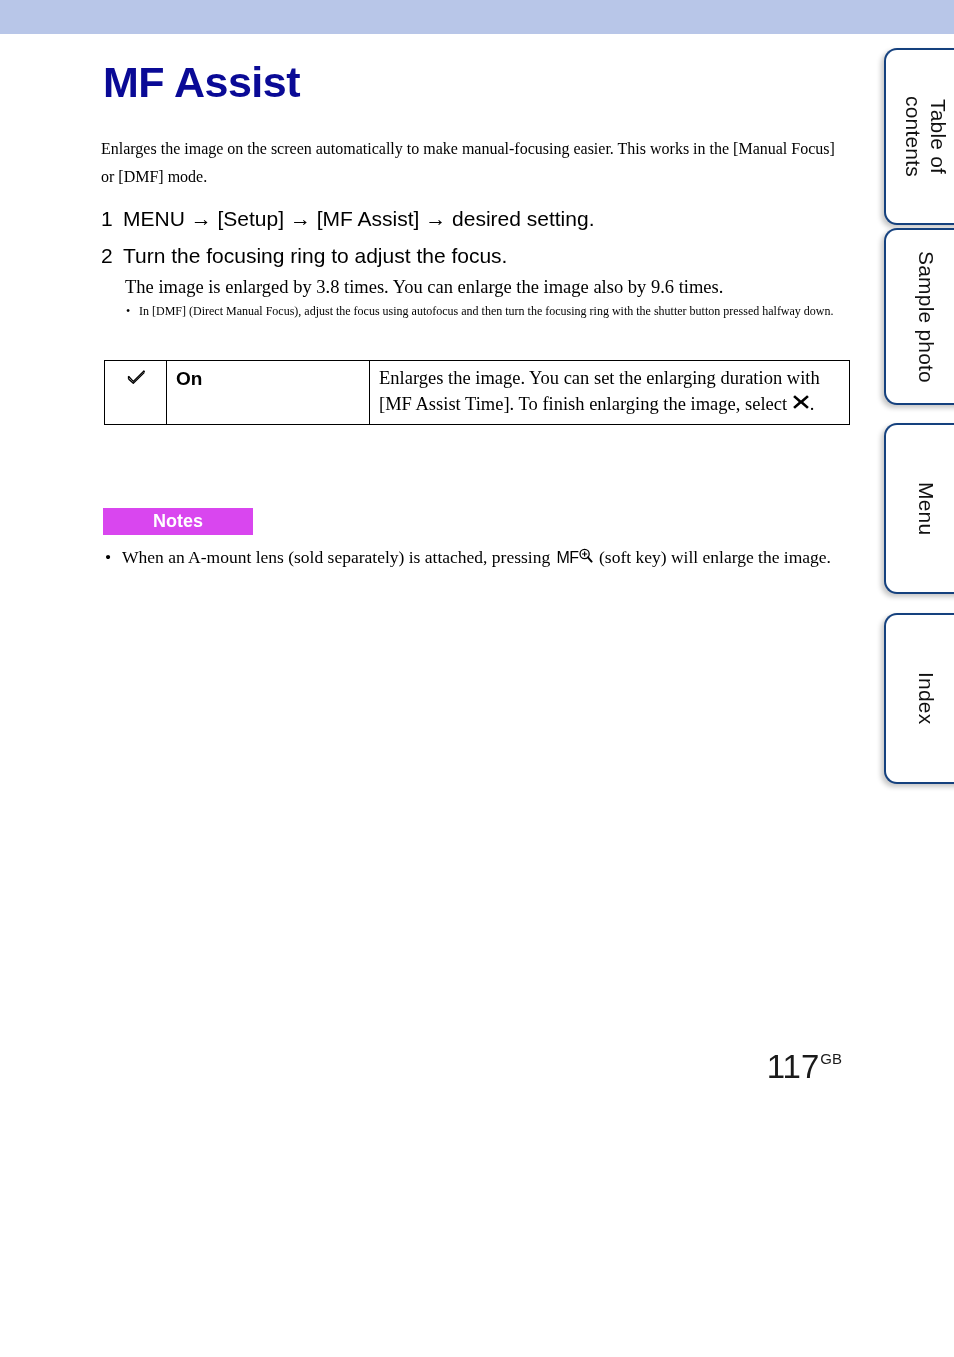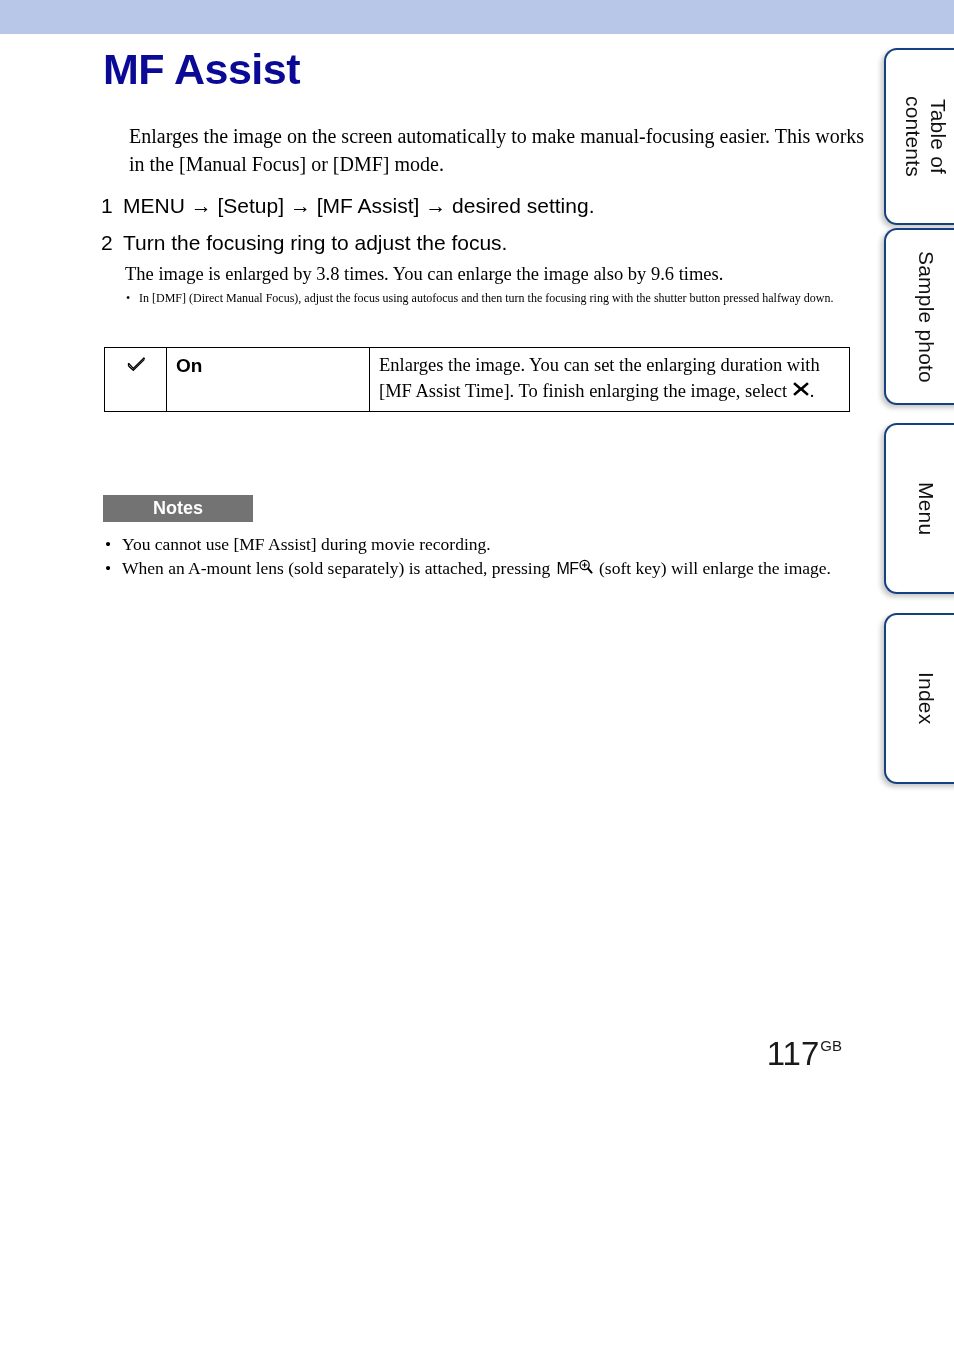--- a/index.html
+++ b/index.html
@@ -23,21 +23,21 @@
     top: 0;
     width: 954px;
     height: 34px;
     background: #b8c6e8;
   }
 
   
   .content {
     position: absolute;
     left: 0;
-    top: 37px;
+    top: 50px;
     width: 880px;
     height: 1064px;
   }
 
   .page-title {
     position: absolute;
     left: 103px;
     top: 8px;
     font-family: "Liberation Sans", sans-serif;
     font-weight: bold;
@@ -46,23 +46,22 @@
     color: #0a0a96;
     white-space: nowrap;
   }
 
   .intro {
     position: absolute;
     left: 101px;
     top: 85px;
     width: 740px;
     font-family: "Liberation Serif", serif;
-    font-size: 20px;
+    font-size: 16px;
     line-height: 28px;
-    margin-left: 28px;
   }
 
   .steps {
     position: absolute;
     left: 101px;
     top: 151px;
     width: 760px;
   }
   .step {
     font-family: "Liberation Sans", sans-serif;
@@ -136,21 +135,21 @@
     padding: 0 1px;
   }
 
   
   .notes-badge {
     position: absolute;
     left: 103px;
     top: 458px;
     width: 150px;
     height: 27px;
-    background: #737373;
+    background: #d946ef;
     color: #ffffff;
     font-family: "Liberation Sans", sans-serif;
     font-weight: bold;
     font-size: 18px;
     line-height: 27px;
     text-align: center;
   }
   .notes-list {
     position: absolute;
     left: 101px;
@@ -299,23 +298,20 @@
           </span><span>.</span>
         </td>
       </tr>
     </tbody>
   </table>
 
   <div class="notes-badge">Notes</div>
 
   <div class="notes-list">
     <div class="note-item">
-      <span>You cannot use [MF Assist] during movie recording.</span>
-    </div>
-    <div class="note-item">
       <span>When an A-mount lens (sold separately) is attached, pressing</span>
       <span class="mf-icon">
         <span class="mf-text">MF</span><svg width="15" height="16" viewBox="0 0 15 16" aria-hidden="true">
             <circle cx="6.6" cy="6.0" r="4.6" fill="none" stroke="#000" stroke-width="1.3"></circle>
             <path d="M6.6 3.4 L6.6 8.6 M4.0 6.0 L9.2 6.0" stroke="#000" stroke-width="1.2"></path>
             <path d="M9.9 9.4 L13.6 13.6" stroke="#000" stroke-width="2" stroke-linecap="round"></path>
           </svg>
       </span>
       <span>(soft key) will enlarge the image.</span>
     </div>

